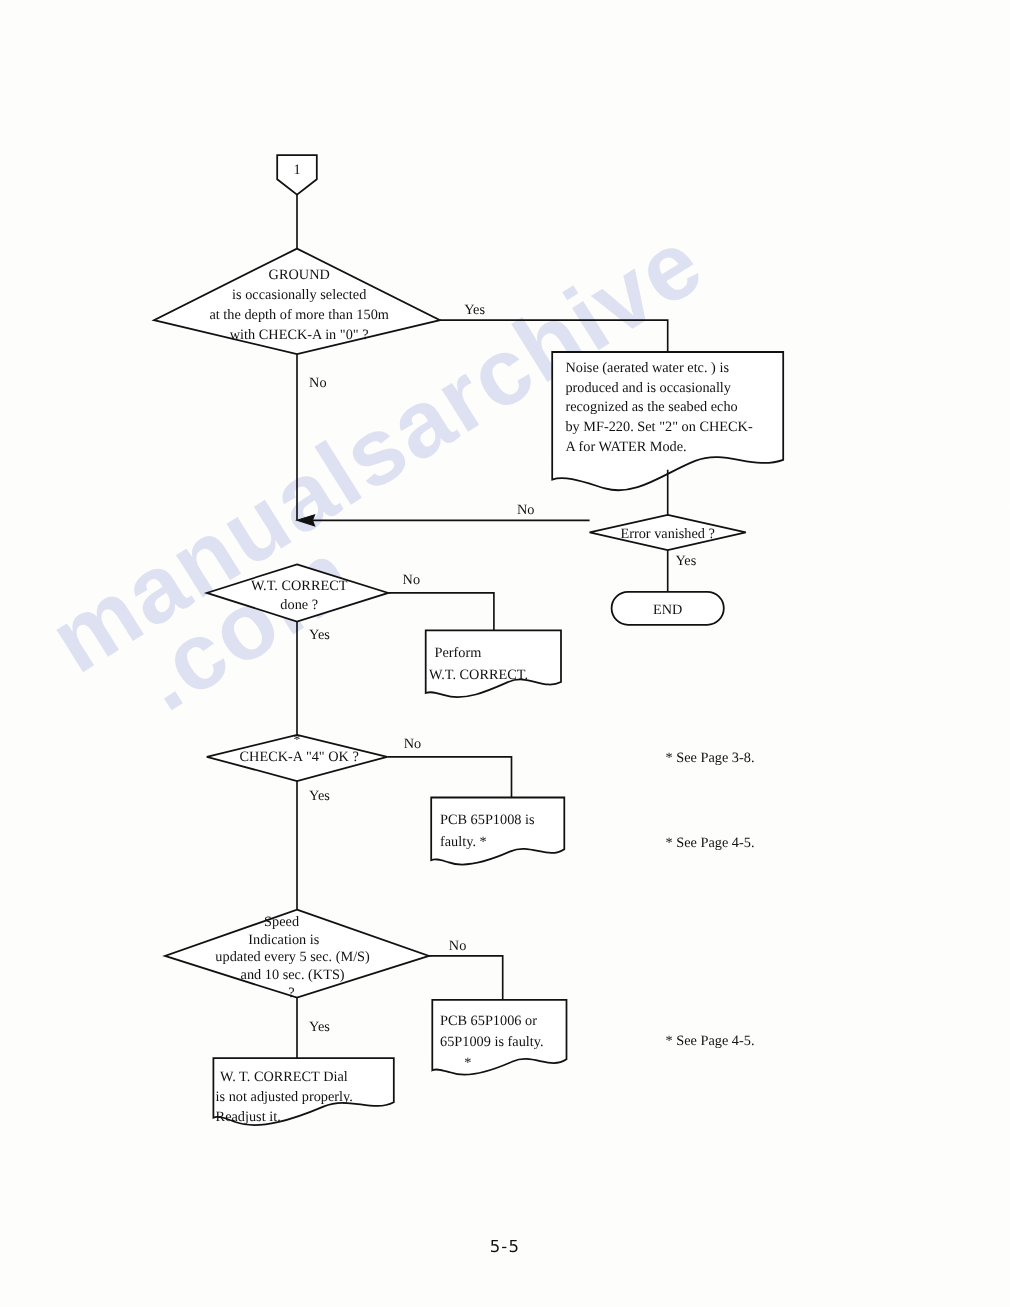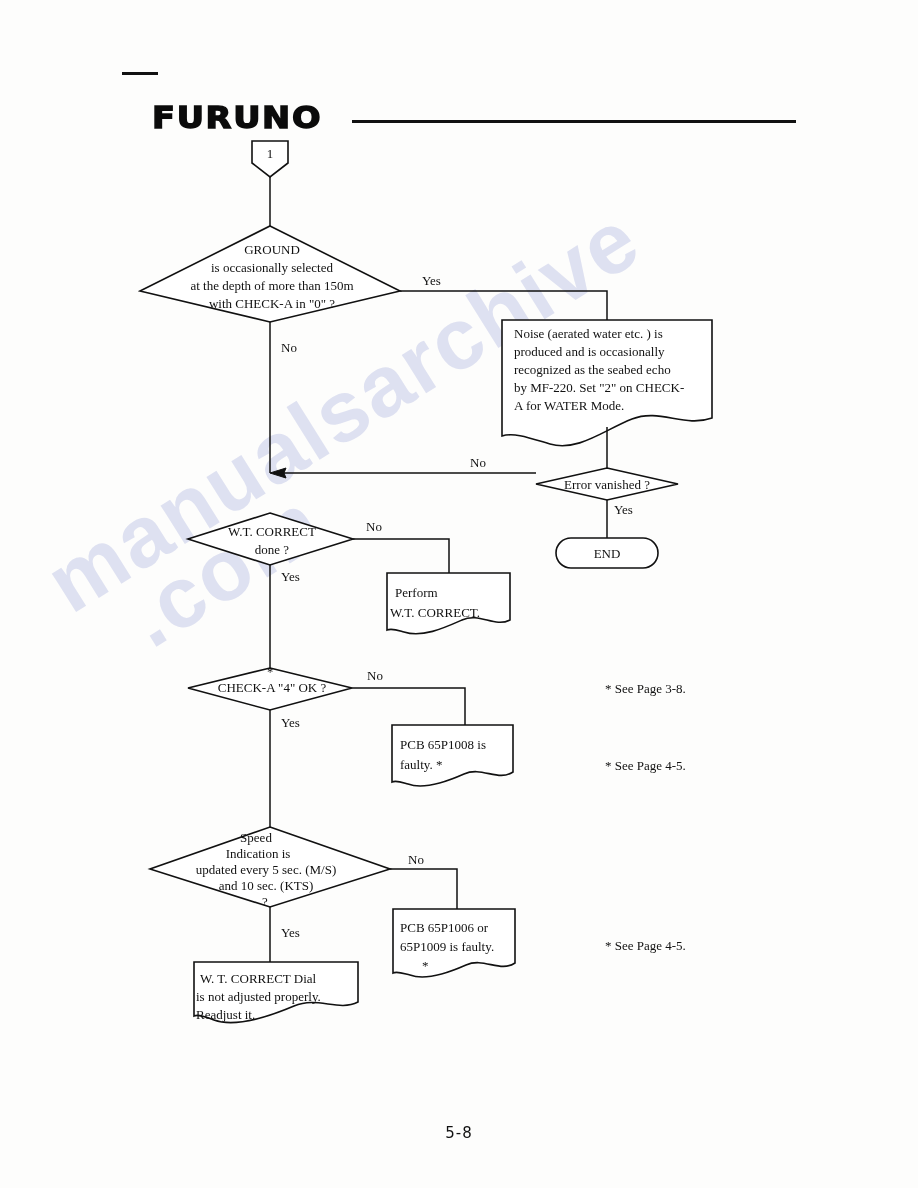--- a/index.html
+++ b/index.html
@@ -80,25 +80,20 @@
     font-size:15px;
     letter-spacing:1px;
     color:#111;
   }
 </style>
 </head>
 <body>
 
 <div class="page">
 
-  <div class="header">
-    <div class="logo-rule-left"></div>
-    <div class="logo">FURUNO</div>
-    <div class="logo-rule-right"></div>
-  </div>
 
   <div class="watermark">manualsarchive</div>
   <div class="wm2">.com</div>
 
   <svg class="flow" viewBox="0 0 918 1188">
 
     <g>
       <path class="shape" d="M252,141 L288,141 L288,163 L270,177 L252,163 Z"></path>
       <text class="t13" x="270" y="158" text-anchor="middle">1</text>
     </g>
@@ -225,15 +220,15 @@
       <text class="t13" x="196" y="1001">is not adjusted properly.</text>
       <text class="t13" x="196" y="1019">Readjust it.</text>
     </g>
 
     <text class="t13" x="605" y="693">* See Page 3-8.</text>
     <text class="t13" x="605" y="770">* See Page 4-5.</text>
     <text class="t13" x="605" y="950">* See Page 4-5.</text>
 
   </svg>
 
-  <div class="pagenum">5-8</div>
+  <div class="pagenum">5-5</div>
 
 </div>
 
 </body></html>

